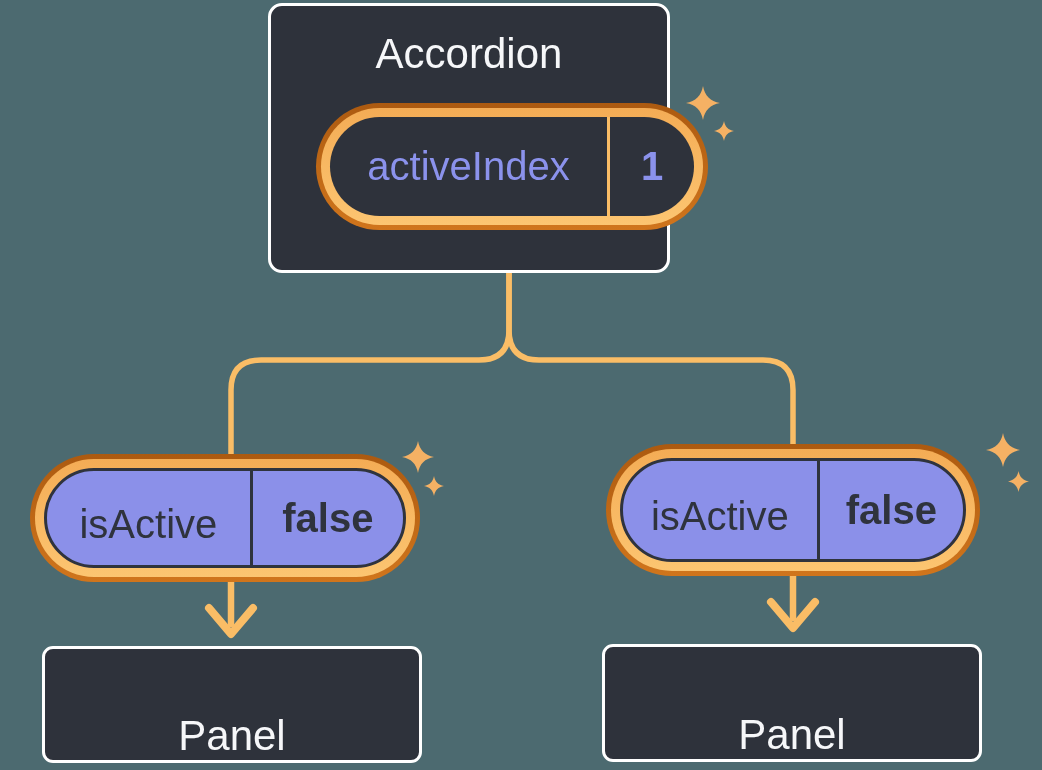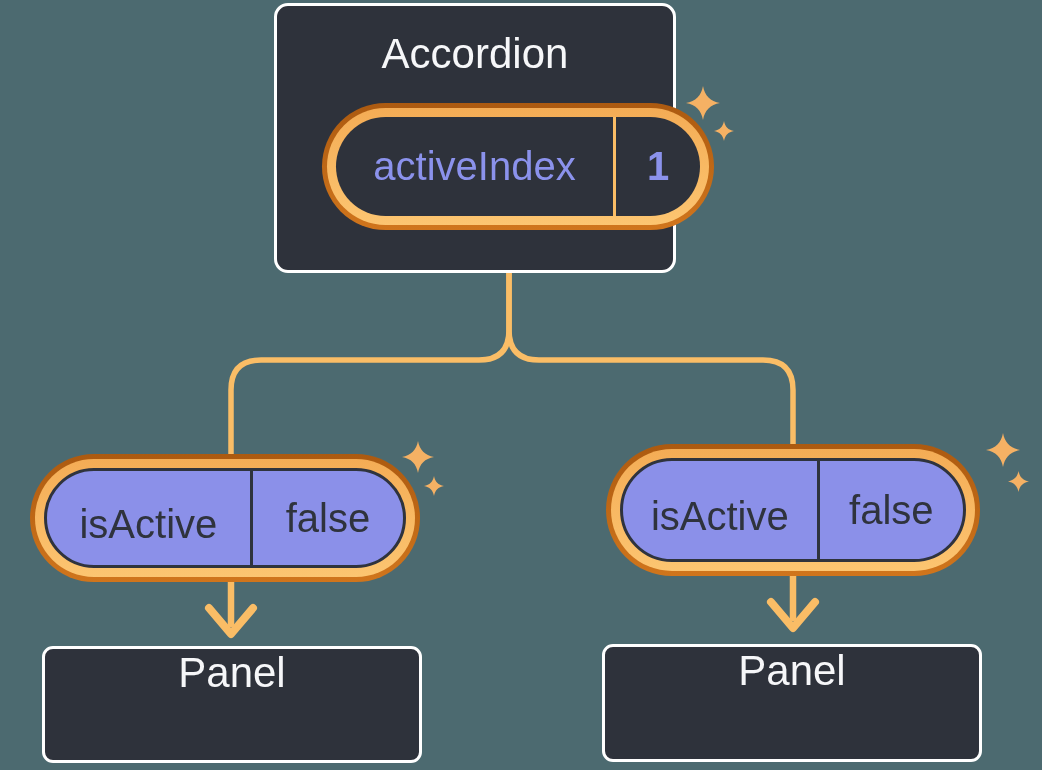--- a/index.html
+++ b/index.html
@@ -19,27 +19,27 @@
   .connectors path { stroke:var(--connector); fill:none; stroke-linecap:round; stroke-linejoin:round; }
   .branch { stroke-width:5.5px; }
   .arrow-stem { stroke-width:6.5px; }
   .arrow-head { stroke-width:8px; }
 
   .box {
     position:absolute; background:var(--box-bg);
     border:3px solid var(--box-border); border-radius:14px;
     box-sizing:border-box; z-index:2;
   }
-  .accordion { left:274px; top:3px; width:402px; height:270px; }
+  .accordion { left:268px; top:3px; width:402px; height:270px; }
   .box-title {
     position:absolute; top:24px; left:0; right:0; text-align:center;
     font-size:42px; font-weight:500; color:var(--text-light);
   }
   .panel {
-    display:flex; align-items:flex-start; justify-content:center;
+    display:flex; align-items:flex-end; justify-content:center;
     font-size:42px; font-weight:500; color:var(--text-light); border-radius:11px;
   }
   .panel-left  { left:42px;  top:646px; width:380px; height:117px; }
   .panel-right { left:602px; top:644px; width:380px; height:118px; }
 
   .pill-outer {
     position:absolute; display:flex; padding:5px; border-radius:999px;
     background:linear-gradient(180deg, var(--ring-outer-top), var(--ring-outer-bottom));
     box-sizing:border-box; z-index:2;
   }
@@ -54,21 +54,21 @@
     background:var(--pill-purple); border:3px solid var(--text-dark); box-sizing:border-box;
   }
   .pill-left  { left:30px;  top:454px; width:390px; height:128px; }
   .pill-right { left:606px; top:444px; width:374px; height:132px; }
 
   .cell { display:flex; align-items:center; justify-content:center; }
   .state-pill .label { flex:1; font-size:40px; color:var(--purple-text); }
   .state-pill .value { width:84px; font-size:40px; font-weight:700; color:var(--purple-text); }
   .state-pill .vdivider { width:3px; background:var(--connector); }
   .prop-pill .label { flex:1.35; font-size:40px; color:var(--text-dark);margin-top:13px; }
-  .prop-pill .value { flex:1; font-size:40px; font-weight:400; color:var(--text-dark); }
+  .prop-pill .value { flex:1; font-size:40px; font-weight:700; color:var(--text-dark); }
   .prop-pill .vdivider { width:3px; background:var(--text-dark); }
 
   .sparkle { position:absolute; color:var(--sparkle); z-index:3; }
   .sp-top-big    { left:686px;  top:86px;  }
   .sp-top-small  { left:714px;  top:121px; }
   .sp-left-big   { left:402px;  top:441px; }
   .sp-left-small { left:424px;  top:476px; }
   .sp-right-big  { left:986px;  top:433px; }
   .sp-right-small{ left:1008px; top:471px; }
 </style>

